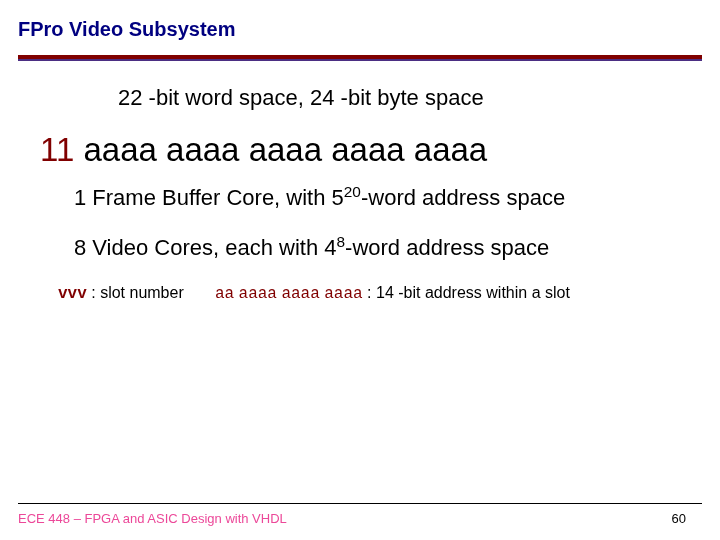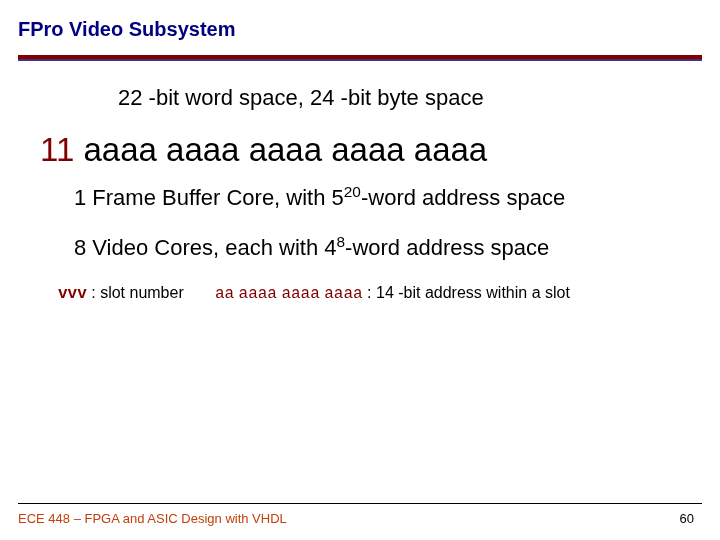--- a/index.html
+++ b/index.html
@@ -78,33 +78,33 @@
     font-weight: bold;
   }
   .legend .aa {
     color: #800000;
   }
   .footer {
     position: absolute;
     left: 18px;
     bottom: 14px;
     font-size: 13px;
-    color: #c2410c;
+    color: #ec4899;
   }
   .footer-rule {
     position: absolute;
     left: 18px;
     right: 18px;
     bottom: 36px;
     height: 1px;
     background: #000;
   }
   .pagenum {
     position: absolute;
-    right: 26px;
+    right: 34px;
     bottom: 14px;
     font-size: 13px;
     color: #000;
   }
   sup { font-size: 0.7em; }
 </style>
 </head>
 <body>
 
 <div class="title">FPro Video Subsystem</div>

